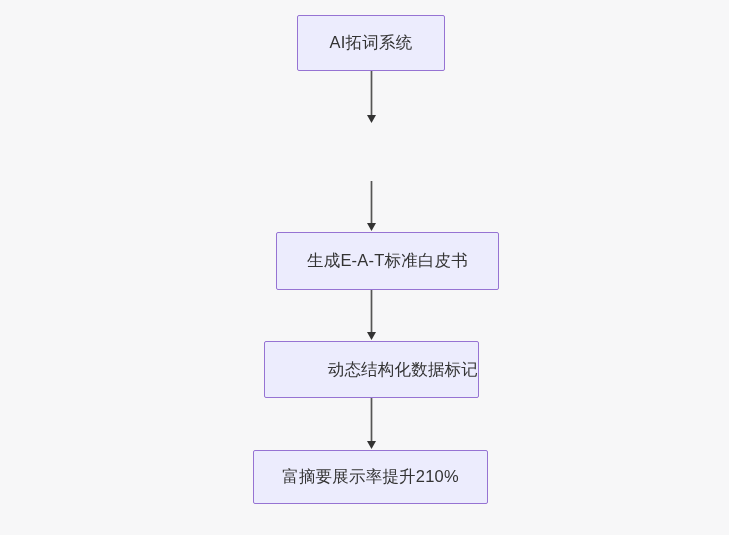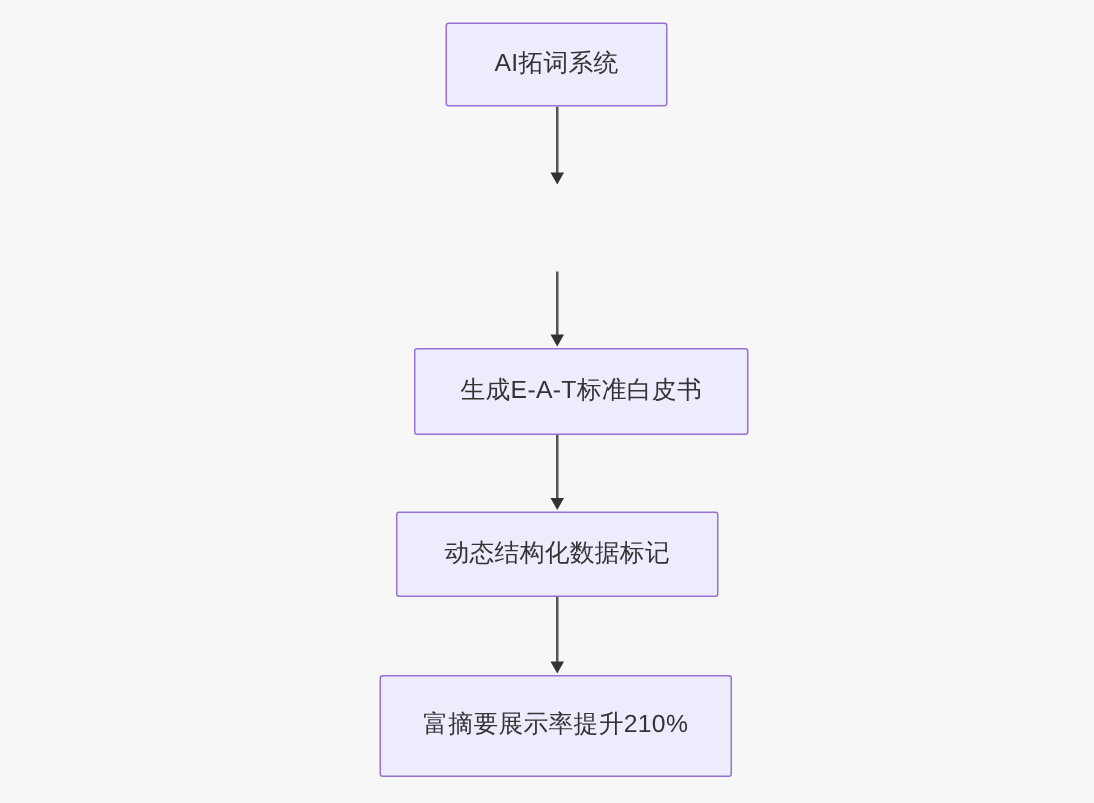--- a/index.html
+++ b/index.html
@@ -81,21 +81,21 @@
 
   <div class="node" style="left:297px; top:15px; width:148px; height:56px;">
     <span class="node-label">AI拓词系统</span>
   </div>
 
 
   <div class="node" style="left:260px; top:232px; width:223px; height:58px;margin-left:16px;">
     <span class="node-label">生成E-A-T标准白皮书</span>
   </div>
 
-  <div class="node" style="left:264px; top:341px; width:215px; height:57px;">
+  <div class="node" style="left:264px; top:341px; width:215px; height:57px;justify-content:flex-end;">
     <span class="node-label">动态结构化数据标记</span>
   </div>
 
-  <div class="node" style="left:253px; top:450px; width:235px; height:68px;">
+  <div class="node" style="left:253px; top:450px; width:235px; height:54px;">
     <span class="node-label">富摘要展示率提升210%</span>
   </div>
 
 </div>
 
 </body></html>

